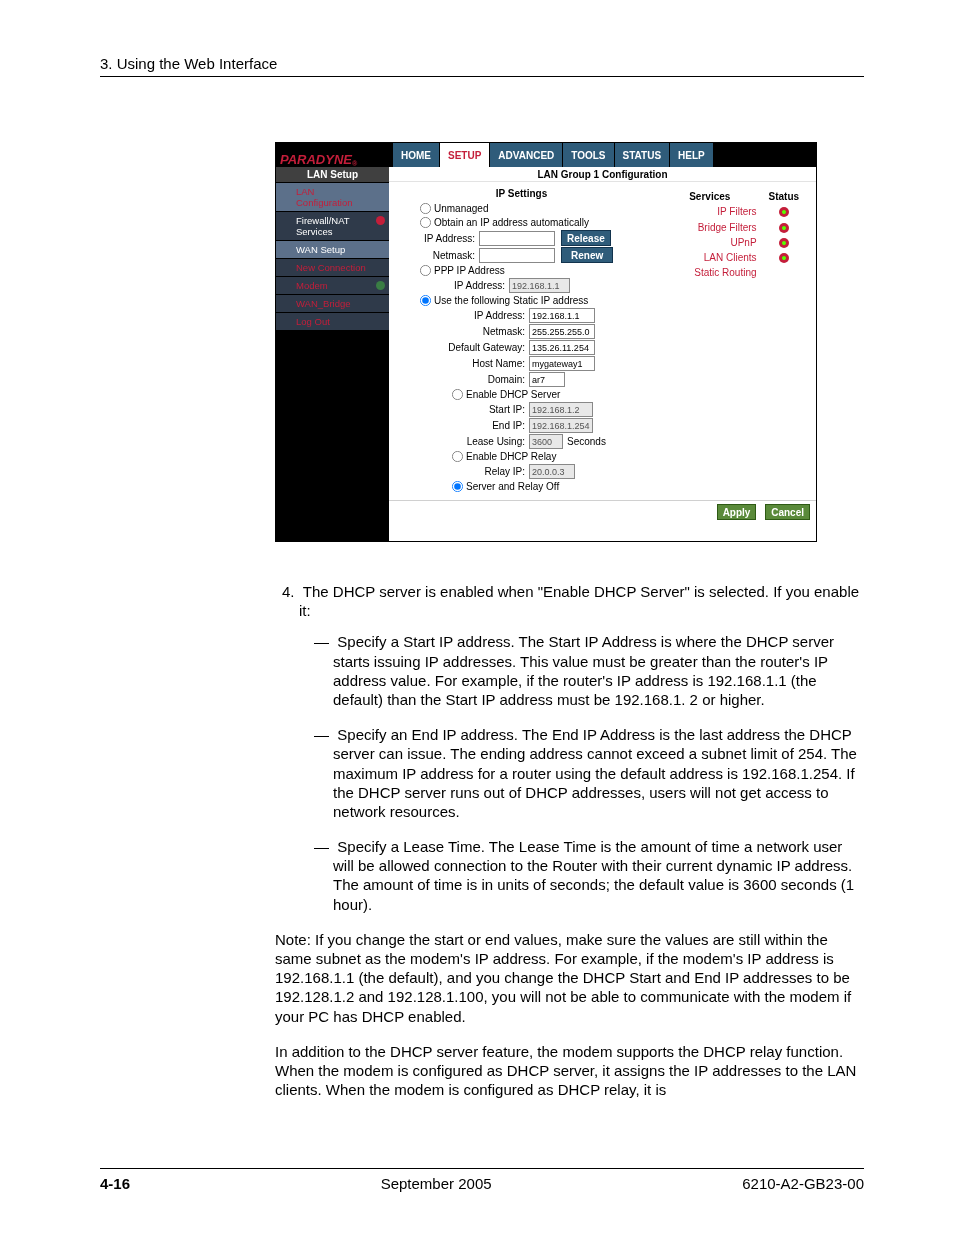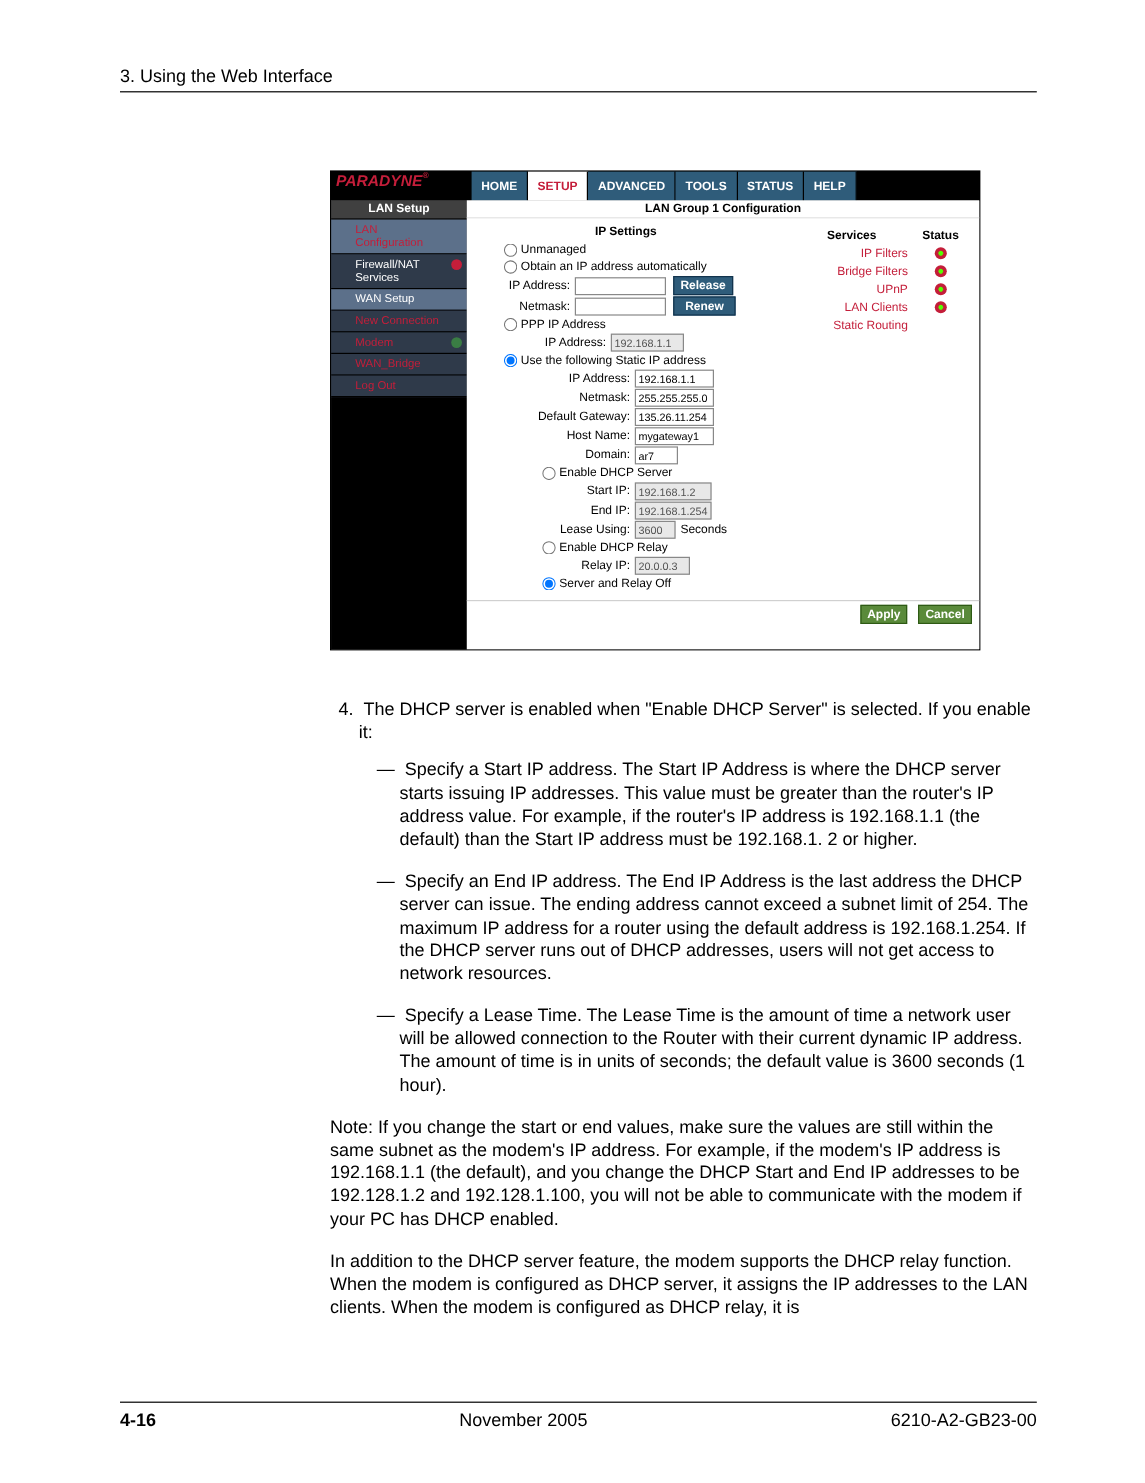--- a/index.html
+++ b/index.html
@@ -44,21 +44,21 @@
     align-items: stretch;
   }
   .brand {
     width: 113px;
     background: #000;
     color: #c41e3a;
     font-style: italic;
     font-weight: bold;
     font-size: 13px;
     display: flex;
-    align-items: flex-start;
+    align-items: flex-end;
     padding-left: 4px;
   }
   .navtabs {
     display: flex;
     flex: 1;
   }
   .navtab {
     color: #fff;
     background: #2f5c7a;
     border-right: 1px solid #000;
@@ -446,16 +446,16 @@
     <div class="ol-item"><span>4.</span>&nbsp;&nbsp;<span>The DHCP server is enabled when "Enable DHCP Server" is selected. If you enable it:</span></div>
     <div class="dash-item">—&nbsp;&nbsp;<span>Specify a Start IP address. The Start IP Address is where the DHCP server starts issuing IP addresses. This value must be greater than the router's IP address value. For example, if the router's IP address is 192.168.1.1 (the default) than the Start IP address must be 192.168.1. 2 or higher.</span></div>
     <div class="dash-item">—&nbsp;&nbsp;<span>Specify an End IP address. The End IP Address is the last address the DHCP server can issue. The ending address cannot exceed a subnet limit of 254. The maximum IP address for a router using the default address is 192.168.1.254. If the DHCP server runs out of DHCP addresses, users will not get access to network resources.</span></div>
     <div class="dash-item">—&nbsp;&nbsp;<span>Specify a Lease Time. The Lease Time is the amount of time a network user will be allowed connection to the Router with their current dynamic IP address. The amount of time is in units of seconds; the default value is 3600 seconds (1 hour).</span></div>
     <div class="note-para">Note: If you change the start or end values, make sure the values are still within the same subnet as the modem's IP address. For example, if the modem's IP address is 192.168.1.1 (the default), and you change the DHCP Start and End IP addresses to be 192.128.1.2 and 192.128.1.100, you will not be able to communicate with the modem if your PC has DHCP enabled.</div>
     <div class="para">In addition to the DHCP server feature, the modem supports the DHCP relay function. When the modem is configured as DHCP server, it assigns the IP addresses to the LAN clients. When the modem is configured as DHCP relay, it is</div>
   </div>
 
   <div class="footer">
     <span class="pageno">4-16</span>
-    <span>November 2005</span>
+    <span>September 2005</span>
     <span>6210-A2-GB23-00</span>
   </div>
 </div>
 
 </body></html>

